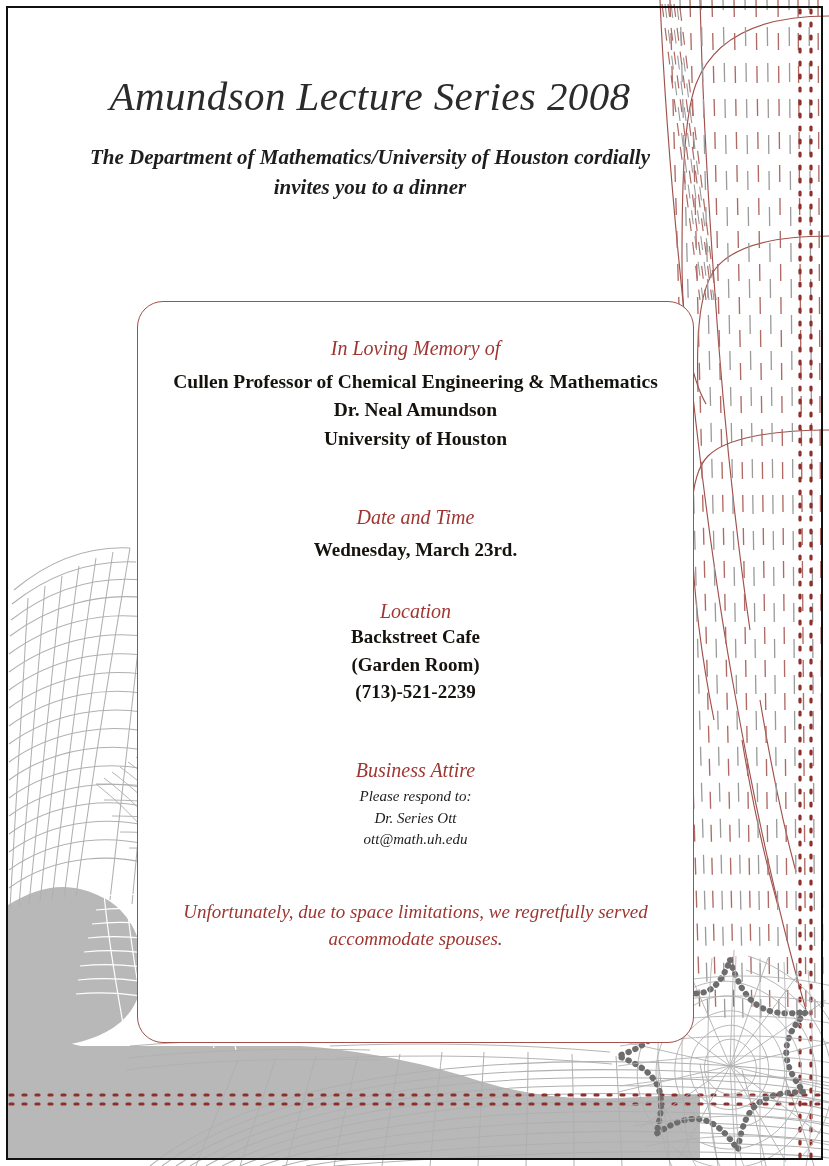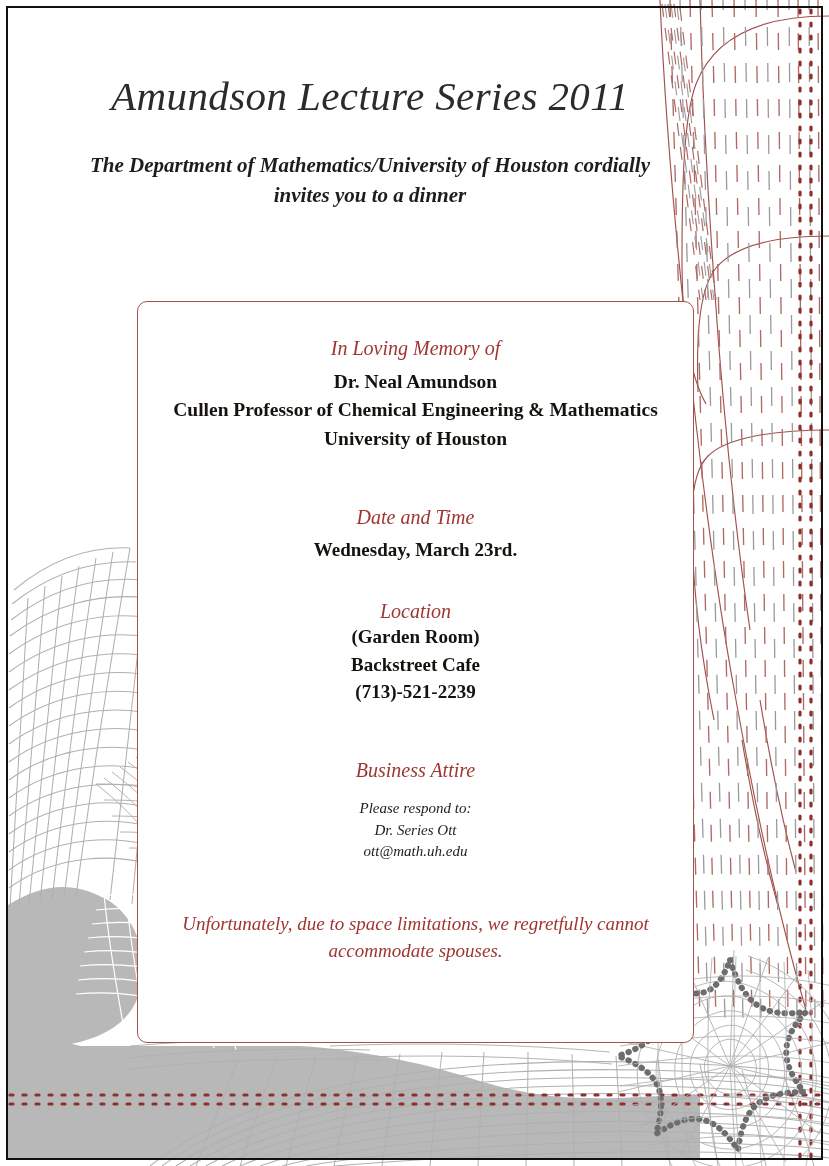--- a/index.html
+++ b/index.html
@@ -51,39 +51,39 @@
   #event-title {
     font-size: 41px;
     font-style: italic;
     font-weight: normal;
     color: #2b2b2b;
     letter-spacing: 0.4px;
     line-height: 1.1;
     white-space: nowrap;
   }
   #invite-line {
-    margin-top: 32px;
+    margin-top: 24px;
     font-size: 21px;
     font-style: italic;
     font-weight: bold;
     color: #1d1d1d;
     line-height: 1.42;
     padding: 0 28px;
   }
 
   
   #invite-card {
     position: absolute;
     left: 137px;
     top: 301px;
     width: 557px;
     height: 742px;
     background: #ffffff;
     border: 1.4px solid #a0514c;
-    border-radius: 10px;
+    border-radius: 26px;
     box-sizing: border-box;
     text-align: center;
     overflow: hidden;
   }
 
   .section {
     width: 100%;
   }
   .section-heading {
     color: #9e3530;
@@ -110,21 +110,21 @@
   #memorial-section .section-heading { margin-bottom: 8px; }
   #memorial-section .section-line { font-size: 19.5px; }
 
   #datetime-section { margin-top: 52px; }
   #datetime-section .section-heading { margin-bottom: 7px; }
 
   #location-section { margin-top: 36px; }
   #location-section .section-heading { }
 
   #rsvp-section { margin-top: 52px; }
-  #rsvp-section .section-heading { margin-bottom: 16px; }
+  #rsvp-section .section-heading { margin-bottom: 4px; }
 
   #spouse-note {
     margin-top: 48px;
     padding: 0 34px;
     color: #9e3530;
     font-style: italic;
     font-size: 19px;
     line-height: 1.4;
   }
 </style>
@@ -398,49 +398,49 @@
         <path d="M 330 1046 C 420 1042 520 1044 610 1052"></path>
         <path d="M 336 1058 C 424 1054 524 1056 612 1064"></path>
       </g>
 
     </g>
   </svg>
 
   <div id="page-frame"></div>
 
   <div id="header-block">
-    <div id="event-title">Amundson Lecture Series 2011</div>
+    <div id="event-title">Amundson Lecture Series 2008</div>
     <div id="invite-line">The Department of Mathematics/University of Houston cordially invites you to a dinner</div>
   </div>
 
   <div id="invite-card">
 
     <div class="section" id="memorial-section">
       <div class="section-heading">In Loving Memory of</div>
+      <div class="section-line">Cullen Professor of Chemical Engineering &amp; Mathematics</div>
       <div class="section-line">Dr. Neal Amundson</div>
-      <div class="section-line">Cullen Professor of Chemical Engineering &amp; Mathematics</div>
       <div class="section-line">University of Houston</div>
     </div>
 
     <div class="section" id="datetime-section">
       <div class="section-heading">Date and Time</div>
       <div class="section-line">Wednesday, March 23rd.</div>
     </div>
 
     <div class="section" id="location-section">
       <div class="section-heading">Location</div>
+      <div class="section-line">Backstreet Cafe</div>
       <div class="section-line">(Garden Room)</div>
-      <div class="section-line">Backstreet Cafe</div>
       <div class="section-line">(713)-521-2239</div>
     </div>
 
     <div class="section" id="rsvp-section">
       <div class="section-heading">Business Attire</div>
       <div class="rsvp-line">Please respond to:</div>
       <div class="rsvp-line">Dr. Series Ott</div>
       <div class="rsvp-line">ott@math.uh.edu</div>
     </div>
 
-    <div id="spouse-note">Unfortunately, due to space limitations, we regretfully cannot accommodate spouses.</div>
+    <div id="spouse-note">Unfortunately, due to space limitations, we regretfully served accommodate spouses.</div>
 
   </div>
 
 </div>
 
 </body></html>

